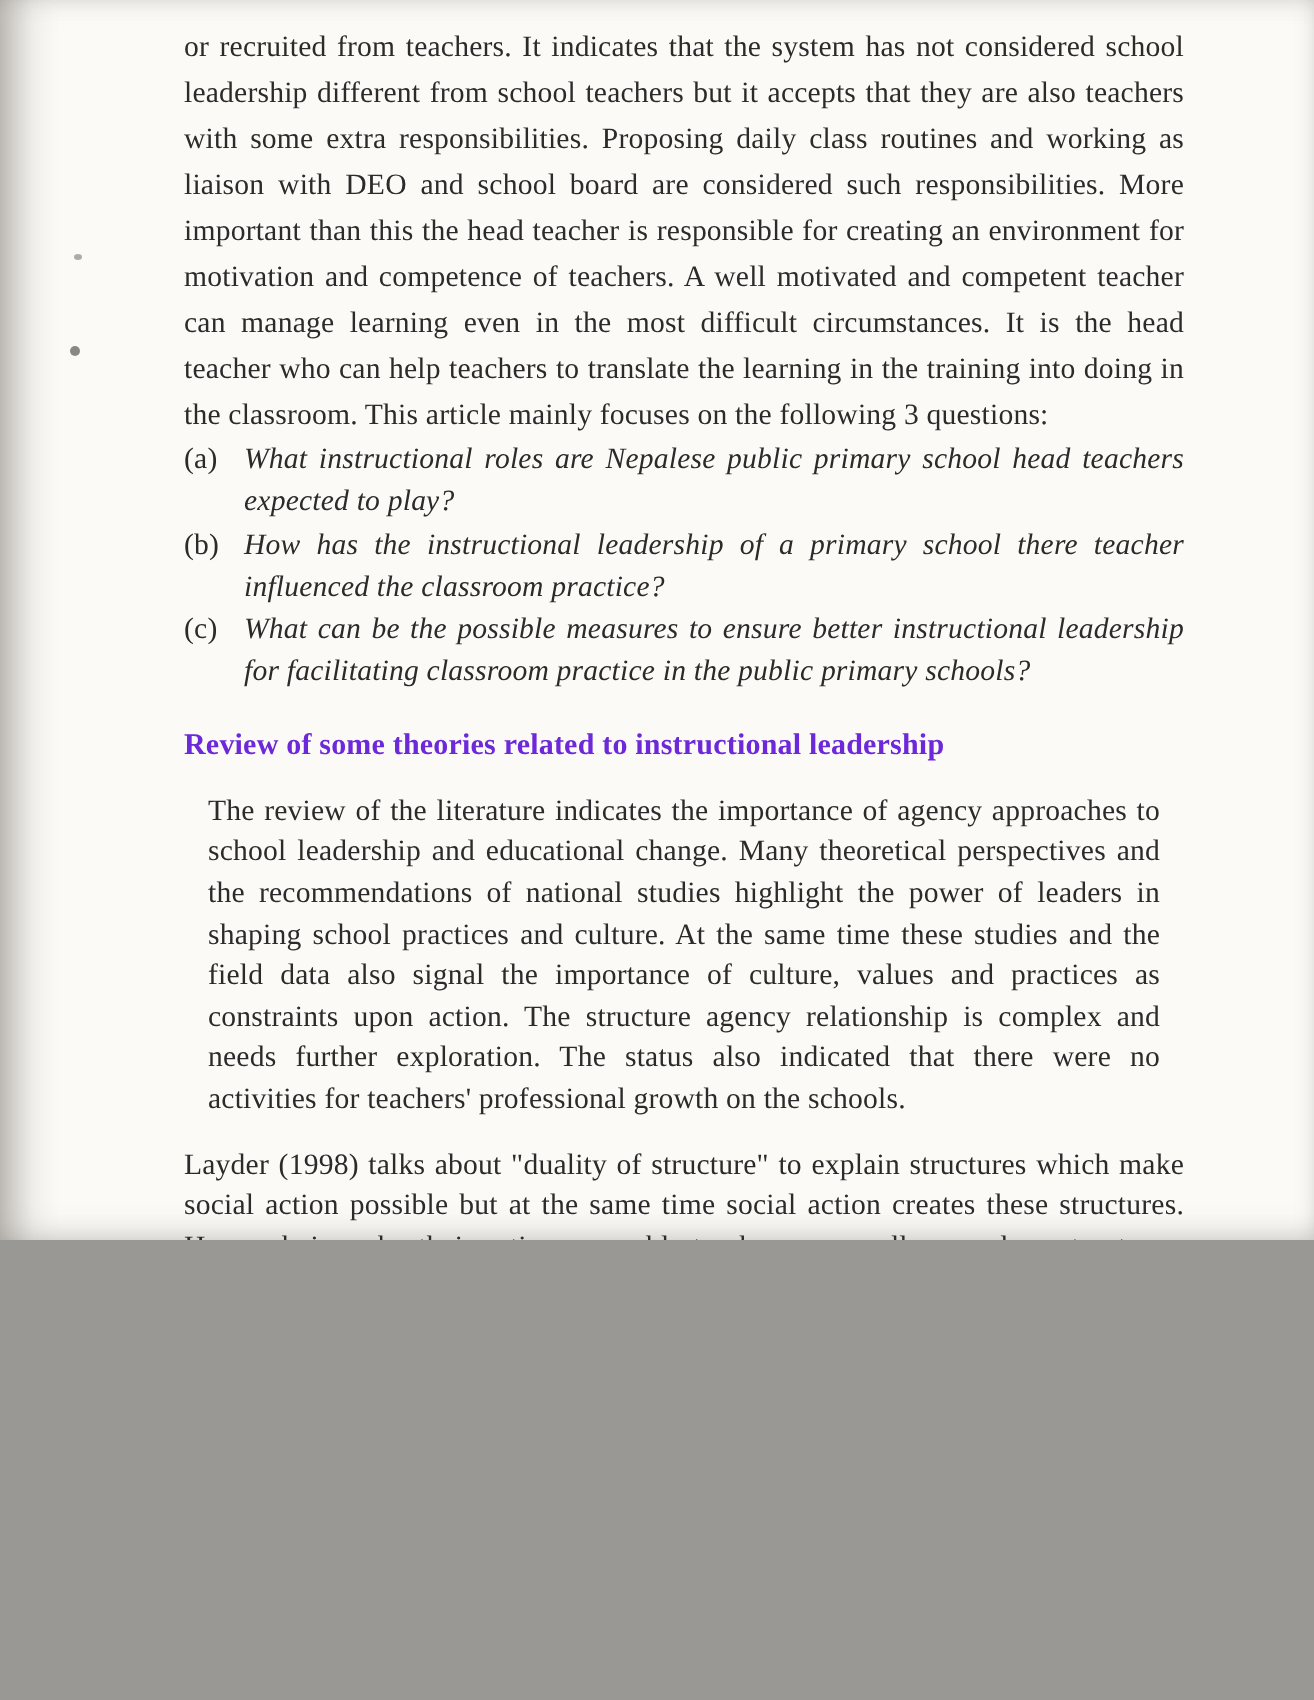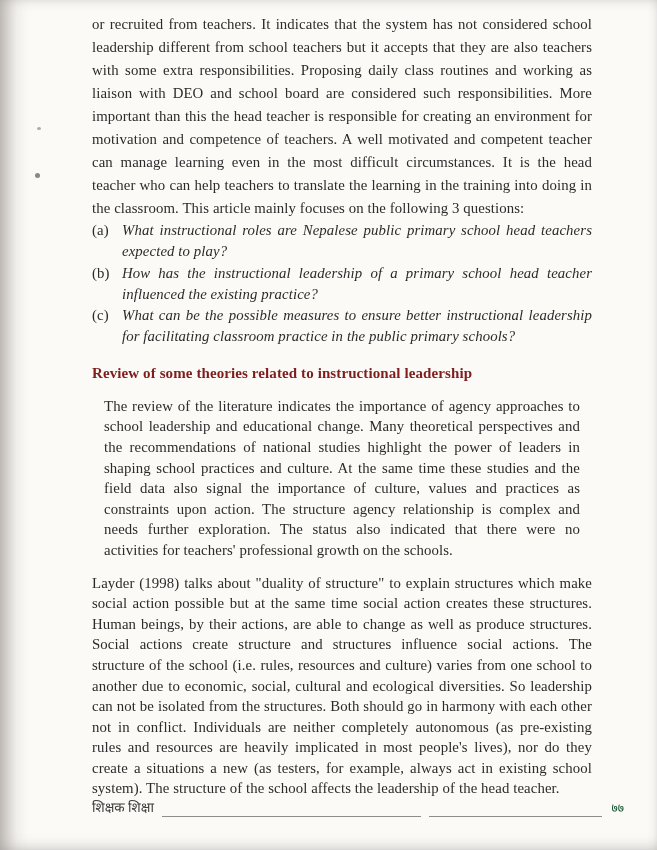--- a/index.html
+++ b/index.html
@@ -3,21 +3,21 @@
 <meta charset="utf-8">
 <style>
   html, body {
     margin: 0;
     padding: 0;
     background: #9a9894;
   }
   .page {
     position: relative;
     width: 657px;
-    height: 850px;
+    height: 620px;
     margin: 0 auto;
     background: #fbfaf7;
     overflow: hidden;
     font-family: "Liberation Serif", "DejaVu Serif", serif;
     color: #2b2b2b;
     box-shadow:
       inset 14px 0 20px -10px rgba(110,105,98,0.45),
       inset -6px 0 12px -9px rgba(110,105,98,0.28),
       inset 0 -10px 16px -10px rgba(110,105,98,0.30),
       inset 0 8px 14px -12px rgba(110,105,98,0.25);
@@ -49,21 +49,21 @@
   .qtext {
     flex: 1;
     text-align: justify;
     font-style: italic;
   }
   .heading {
     margin: 15px 0 2px 0;
     font-size: 15px;
     font-weight: bold;
     line-height: 21px;
-    color: #7f1d1d;
+    color: #6d28d9;
     text-align: left;
   }
   .para-mid {
     margin: 12px;
     line-height: 20.6px;
   }
   .para-last {
     margin: 12px 0 0 0;
     line-height: 20.6px;
   }
@@ -124,21 +124,21 @@
 
     <p class="para">or recruited from teachers. It indicates that the system has not considered school leadership different from school teachers but it accepts that they are also teachers with some extra responsibilities. Proposing daily class routines and working as liaison with DEO and school board are considered such responsibilities. More important than this the head teacher is responsible for creating an environment for motivation and competence of teachers. A well motivated and competent teacher can manage learning even in the most difficult circumstances. It is the head teacher who can help teachers to translate the learning in the training into doing in the classroom. This article mainly focuses on the following 3 questions:</p>
 
     <div class="qlist">
       <div class="qitem">
         <span class="qlabel">(a)</span>
         <span class="qtext">What instructional roles are Nepalese public primary school head teachers expected to play?</span>
       </div>
       <div class="qitem">
         <span class="qlabel">(b)</span>
-        <span class="qtext">How has the instructional leadership of a primary school head teacher influenced the existing practice?</span>
+        <span class="qtext">How has the instructional leadership of a primary school there teacher influenced the classroom practice?</span>
       </div>
       <div class="qitem">
         <span class="qlabel">(c)</span>
         <span class="qtext">What can be the possible measures to ensure better instructional leadership for facilitating classroom practice in the public primary schools?</span>
       </div>
     </div>
 
     <h2 class="heading">Review of some theories related to instructional leadership</h2>
 
     <p class="para-mid">The review of the literature indicates the importance of agency approaches to school leadership and educational change. Many theoretical perspectives and the recommendations of national studies highlight the power of leaders in shaping school practices and culture. At the same time these studies and the field data also signal the importance of culture, values and practices as constraints upon action. The structure agency relationship is complex and needs further exploration. The status also indicated that there were no activities for teachers' professional growth on the schools.</p>

